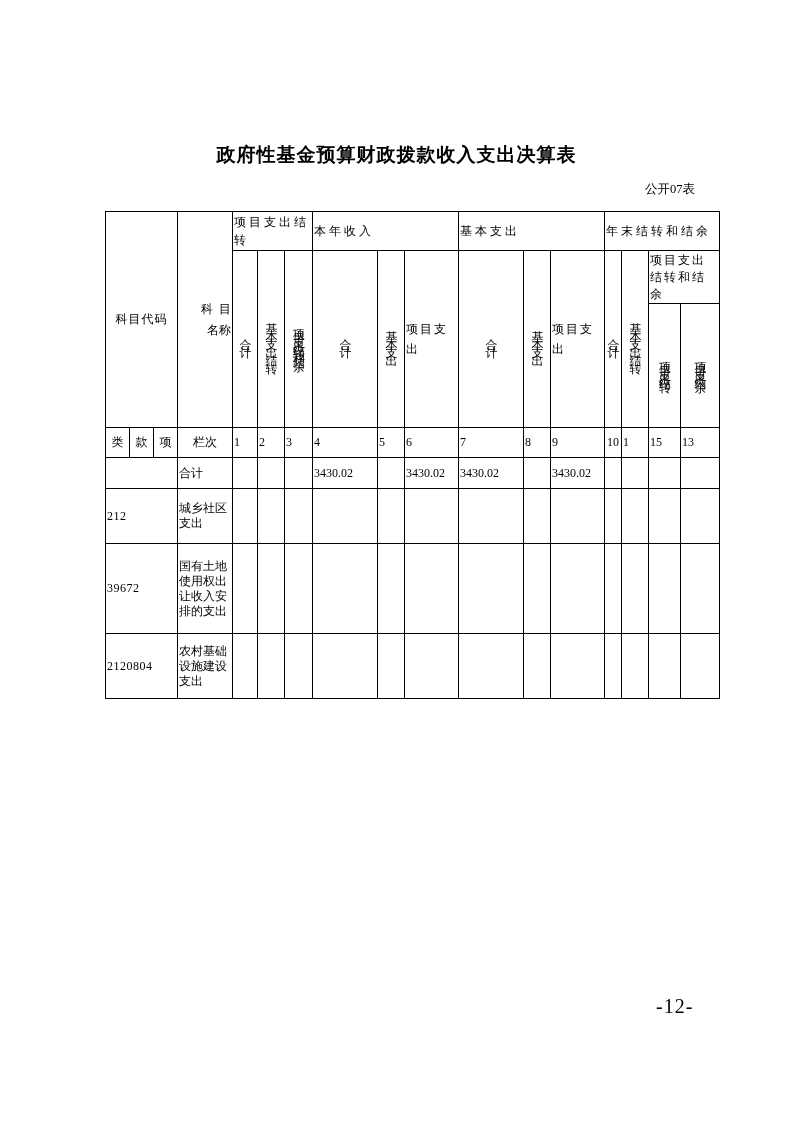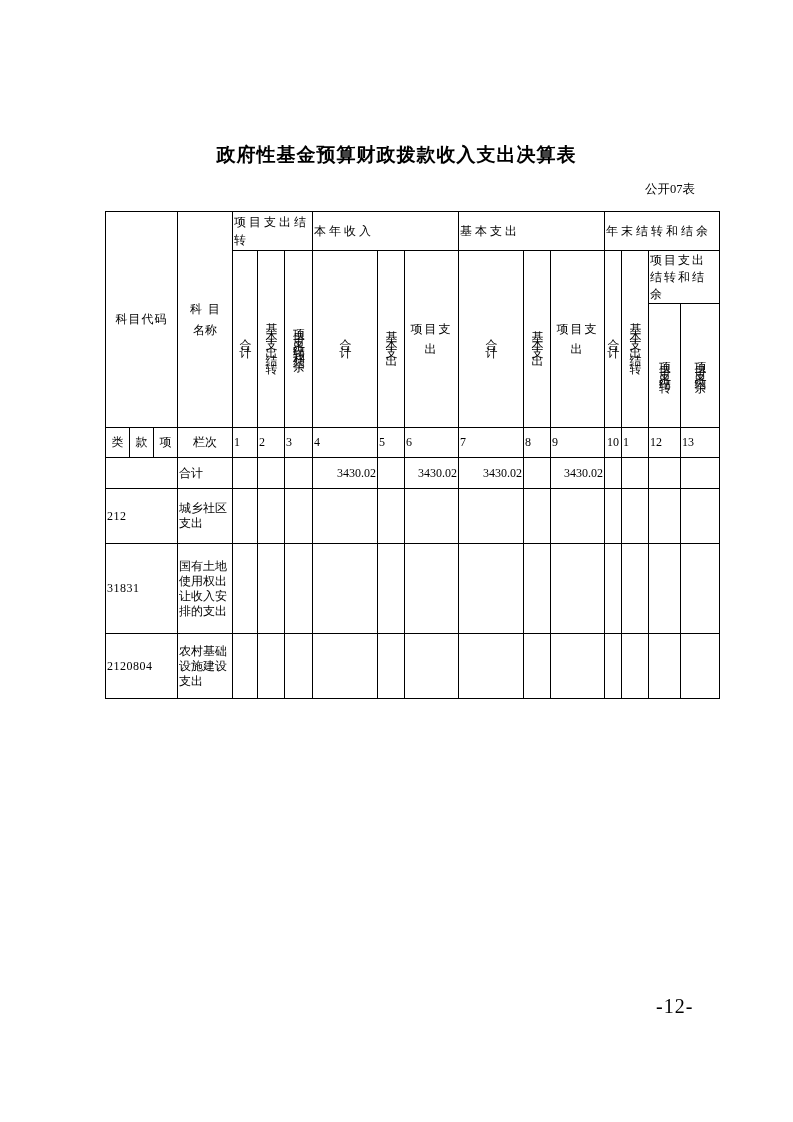--- a/index.html
+++ b/index.html
@@ -32,38 +32,38 @@
     border: 1px solid #000;
     font-weight: normal;
     vertical-align: middle;
     padding: 1px;
     overflow: hidden;
     font-size: 12px;
   }
   .gh { text-align: left; padding: 1px 4px 1px 5px; letter-spacing: 3px; line-height: 1.5; }
   .sub { text-align: left; padding: 2px 3px 2px 4px; letter-spacing: 2px; line-height: 1.4; vertical-align: top; }
   .corner { text-align: center; letter-spacing: 1px; }
-  .corner2 { text-align: center; padding-left: 6px; white-space: pre-wrap; line-height: 1.7; }
+  .corner2 { text-align: right; padding-left: 6px; white-space: pre-wrap; line-height: 1.7; }
   .vc { text-align: center; padding: 0; }
   .v {
     display: inline-block;
     writing-mode: vertical-rl;
     text-orientation: upright;
     line-height: 1.1;
   }
   .sp9 { letter-spacing: 8px; }
   .sp4 { letter-spacing: 4px; }
   .sp3 { letter-spacing: 4px; }
-  .wrapl { text-align: center; padding: 2px 2px 2px 4px; line-height: 1.7; letter-spacing: 2px; }
+  .wrapl { text-align: left; padding: 2px 2px 2px 4px; line-height: 1.7; letter-spacing: 2px; }
   .idxc { text-align: center; }
   .idx { text-align: left; padding-left: 7px; }
   .brk { word-break: break-all; text-align: center; padding: 0 2px; line-height: 1.15; margin-top: 38px; }
   .code { text-align: left; padding-left: 7px; letter-spacing: 0.5px; }
   .name { text-align: left; padding: 2px 4px; line-height: 1.25; word-break: break-all; }
-  .val { text-align: right; font-size: 11.5px; }
+  .val { text-align: left; font-size: 11.5px; }
   .note { position: absolute; top: 697px; left: 105px; font-size: 12.5px; letter-spacing: 0.5px; }
   .pagenum { position: absolute; top: 995px; left: 656px; font-size: 20px; letter-spacing: 1px; }
 </style>
 </head>
 <body>
 
 <div class="page">
 
   <h1 class="title">政府性基金预算财政拨款收入支出决算表</h1>
   <div class="doc-label">公开07表</div>
@@ -126,21 +126,21 @@
         <td class="idx">2</td>
         <td class="idx">3</td>
         <td class="idx">4</td>
         <td class="idx">5</td>
         <td class="idx">6</td>
         <td class="idx">7</td>
         <td class="idx">8</td>
         <td class="idx">9</td>
         <td class="brk">10</td>
         <td class="idx">1</td>
-        <td class="idx">12</td>
+        <td class="idx">15</td>
         <td class="idx">13</td>
       </tr>
 
       <tr style="height:31px">
         <td class="code" colspan="3"></td>
         <td class="name">合计</td>
         <td class="val"></td>
         <td class="val"></td>
         <td class="val"></td>
         <td class="val">3430.02</td>
@@ -167,21 +167,21 @@
         <td class="val"></td>
         <td class="val"></td>
         <td class="val"></td>
         <td class="val"></td>
         <td class="val"></td>
         <td class="val"></td>
         <td class="val"></td>
       </tr>
 
       <tr style="height:90px">
-        <td class="code" colspan="3">31831</td>
+        <td class="code" colspan="3">39672</td>
         <td class="name">国有土地使用权出让收入安排的支出</td>
         <td class="val"></td>
         <td class="val"></td>
         <td class="val"></td>
         <td class="val"></td>
         <td class="val"></td>
         <td class="val"></td>
         <td class="val"></td>
         <td class="val"></td>
         <td class="val"></td>

